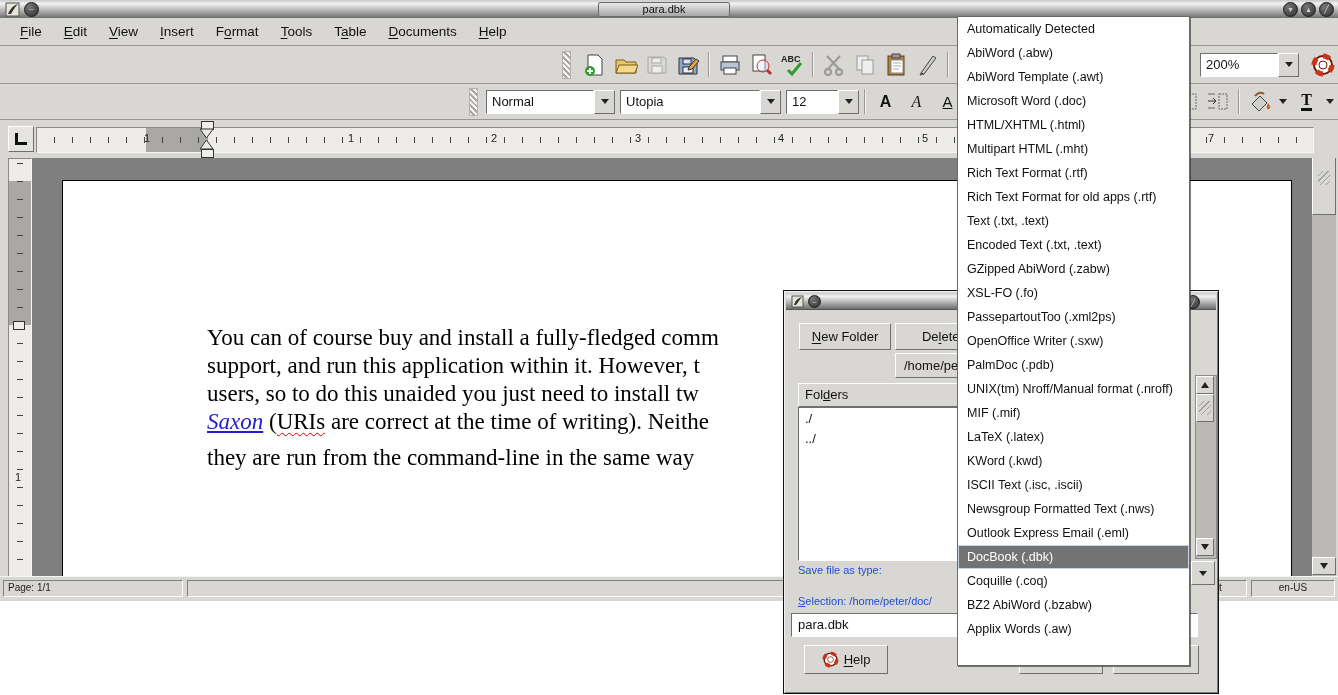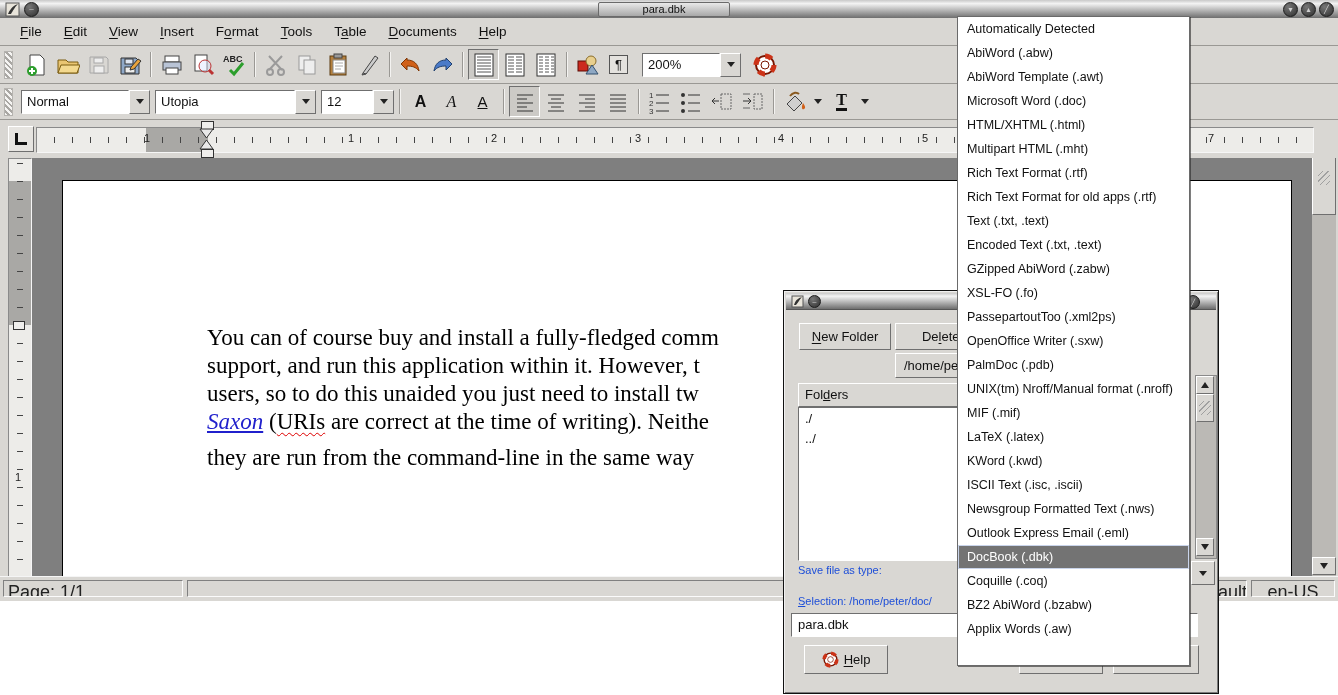--- a/index.html
+++ b/index.html
@@ -18,21 +18,21 @@
     color:#cfcfcf;font-size:8px;line-height:1;}
   .tb-right{position:absolute;right:4px;top:2px;display:flex;gap:3px;}
   .app-ico{margin:0 4px 0 5px;}
   
   #menubar{position:absolute;left:0;top:18px;width:100%;height:28px;background:#d9d7d3;
     border-bottom:1px solid #9a9894;display:flex;align-items:center;padding-left:10px;box-sizing:border-box;gap:2px;}
   .menu-item{font-size:13.5px;color:#111;padding:4px 10px;}
   .menu-item u{text-decoration:underline;text-underline-offset:2px;}
   
   .toolbar{position:absolute;left:0;width:100%;background:#d9d7d3;display:flex;align-items:center;
-    box-sizing:border-box;border-bottom:1px solid #9a9894;padding-left:4px;}
+    box-sizing:border-box;border-bottom:1px solid #9a9894;padding-left:4px;justify-content:flex-end;}
   #toolbar1{top:46px;height:38px;}
   #toolbar2{top:84px;height:36px;}
   .grip{width:7px;height:26px;margin-right:8px;
     background:repeating-linear-gradient(45deg,#f5f4f2 0 2px,#a9a7a3 2px 4px);border:1px solid #b5b3af;}
   .tbtn{width:31px;height:31px;display:flex;align-items:center;justify-content:center;flex:0 0 auto;}
   .tbtn.pressed{border:1px solid;border-color:#6f6f6f #fff #fff #6f6f6f;background:#cccac6;width:29px;height:29px;}
   .tsep{width:1px;height:25px;background:#9a9894;margin:0 5px;flex:0 0 auto;box-shadow:1px 0 0 #f4f3f1;}
   .glyph-b{font-weight:bold;font-size:16px;color:#111;}
   .glyph-i{font-style:italic;font-size:16px;font-family:"Liberation Serif",serif;color:#111;}
   .glyph-u{font-size:15px;text-decoration:underline;color:#111;}
@@ -79,21 +79,21 @@
   .sb-btn{position:absolute;left:0;width:24px;height:18px;background:#d9d7d3;
     border:1px solid;border-color:#fff #6f6f6f #6f6f6f #fff;display:flex;align-items:center;justify-content:center;box-sizing:border-box;}
   .arr-up-s{width:0;height:0;border:4px solid transparent;border-bottom:6px solid #222;margin-bottom:4px;}
   .arr-dn-s{width:0;height:0;border:4px solid transparent;border-top:6px solid #222;margin-top:4px;}
   .sb-thumb{position:absolute;left:0;width:24px;background:#d9d7d3;border:1px solid;
     border-color:#fff #6f6f6f #6f6f6f #fff;display:flex;align-items:center;justify-content:center;box-sizing:border-box;}
   .thumb-grip{width:12px;height:14px;background:repeating-linear-gradient(135deg,transparent 0 3px,#a0a0a0 3px 4px);}
   
   #statusbar{position:absolute;left:0;top:576px;width:100%;height:24px;background:#d9d7d3;border-top:1px solid #f5f5f5;}
   .status-cell{position:absolute;top:3px;height:17px;border:1px solid;border-color:#808080 #fbfbfb #fbfbfb #808080;
-    font-size:18px;color:#222;padding:1px 4px 0 4px;box-sizing:border-box;white-space:nowrap;overflow:hidden;}
+    font-size:10px;color:#222;padding:1px 4px 0 4px;box-sizing:border-box;white-space:nowrap;overflow:hidden;}
   
   #dialog{position:absolute;left:783px;top:290px;width:434px;height:402px;background:#d9d7d3;
     border:1px solid #111;box-shadow:inset 1px 1px 0 #f0f0f0, inset -1px -1px 0 #7a7a7a;z-index:50;}
   #dialog .titlebar{left:2px;top:2px;width:430px;height:16px;border-bottom:1px solid #555;}
   .gbtn{position:absolute;background:#d9d7d3;border:1px solid;border-color:#fff #6f6f6f #6f6f6f #fff;
     font-size:13px;color:#111;display:flex;align-items:center;justify-content:center;box-sizing:border-box;}
   .gbtn u{text-underline-offset:2px;}
   .dlabel{position:absolute;font-size:11px;color:#1d4ed8;white-space:nowrap;}
   .list-header{position:absolute;background:#d9d7d3;border:1px solid;border-color:#fff #6f6f6f #6f6f6f #fff;
     font-size:13px;color:#111;padding:3px 0 0 6px;box-sizing:border-box;}

